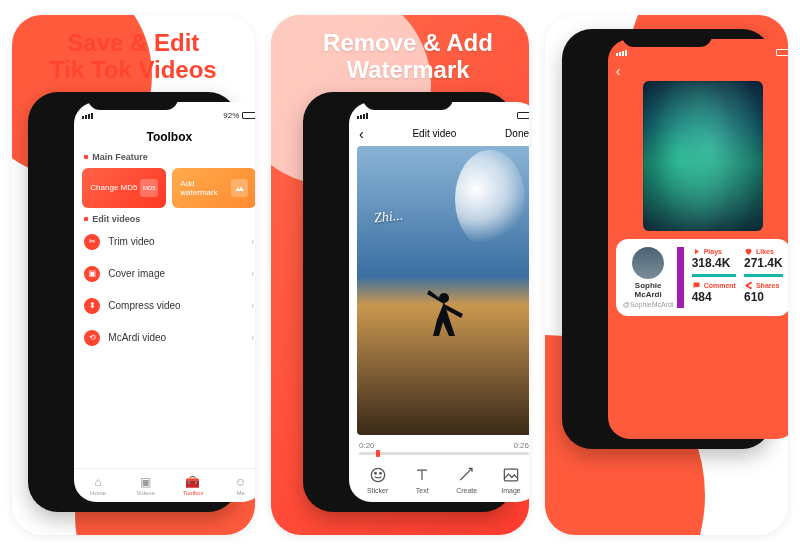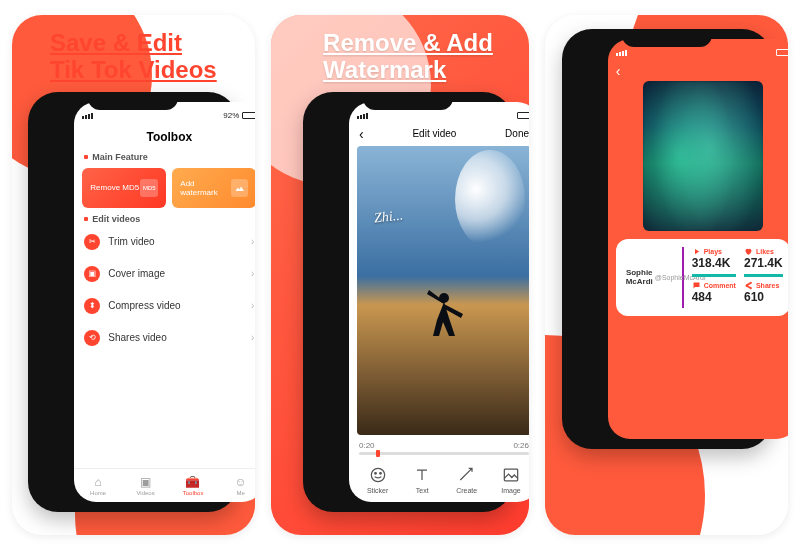--- a/index.html
+++ b/index.html
@@ -65,24 +65,23 @@
     position:absolute; bottom:-120px; left:-160px;
     width:320px; height:320px;
     background:#ff5a3c; border-radius:50%;
   }
 
   .headline {
     position: relative; z-index:2;
     font-size: 24px;
     font-weight: 700;
     line-height: 1.15;
-    text-align: left;
+    text-align: center;
     white-space: pre-line;
     margin-bottom: 8px;
-    text-decoration: underline;
   }
   .headline.red { color:#ff4530; }
   .headline.white { color:#fff; text-shadow:0 1px 2px rgba(0,0,0,.15); }
 
   
   .phone {
     position: relative;
     width: 210px;
     height: 420px;
     background: #111;
@@ -212,21 +211,21 @@
     display:grid; grid-template-columns:60px 1fr 1fr; gap:4px 8px;
     font-size:8px; color:#333;
   }
   .card .avatar { width:32px; height:32px; border-radius:50%; background:linear-gradient(#4b6273,#7a8e99); margin:0 auto; }
   .card .uname { font-size:8px; font-weight:600; text-align:center;}
   .card .uhandle { font-size:7px; color:#999; text-align:center;}
   .metric { display:flex; flex-direction:column; }
   .metric .mh { display:flex; align-items:center; gap:3px; font-size:7px; color:#ff4530; font-weight:600;}
   .metric .mh svg { width:9px; height:9px; fill:#ff4530;}
   .metric .mv { font-size:12px; font-weight:700; color:#222; }
-  .profile-col { grid-row:1 / span 3; display:flex; flex-direction:row; gap:2px; align-items:center; border-right:2px solid #a21caf; padding-right:4px;}
+  .profile-col { grid-row:1 / span 3; display:flex; flex-direction:column; gap:2px; align-items:center; border-right:7px solid #a21caf; padding-right:4px;}
   .metric.bb { padding-top:4px; border-top:3px solid #14b8a6;}
   .share-btn {
     margin:0 14px 10px; background:#ff4530; color:#fff; text-align:center;
     padding:9px 0; border-radius:20px; font-size:10px; font-weight:600;
   }
 
   svg { display:block; }
 </style>
 </head>
 <body>
@@ -249,21 +248,21 @@
           <span class="battery"></span>
         </div>
       </div>
       <div class="tb-title">Toolbox</div>
 
       <div class="sec-label">
           <span>Main Feature</span>
         </div>
       <div class="feature-row">
         <div class="feature-btn red">
-          <span>Remove MD5</span>
+          <span>Change MD5</span>
           <span class="ic">MD5</span>
         </div>
         <div class="feature-btn orange">
           <span>Add watermark</span>
           <span class="ic">
             <svg viewBox="0 0 24 24" width="12" height="12">
                 <path fill="#fff" d="M4 16l4-5 3 4 3-6 6 9H4z"></path>
               </svg>
           </span>
         </div>
@@ -283,21 +282,21 @@
         <span>Cover image</span>
         <span class="chev">›</span>
       </div>
       <div class="tool-row">
         <span class="ic">⬍</span>
         <span>Compress video</span>
         <span class="chev">›</span>
       </div>
       <div class="tool-row">
         <span class="ic">⟲</span>
-        <span>Shares video</span>
+        <span>McArdi video</span>
         <span class="chev">›</span>
       </div>
 
       <div class="tabbar">
         <div class="tab">
             <span class="ti">⌂</span>
             <span>Home</span>
           </div>
         <div class="tab">
             <span class="ti">▣</span>

